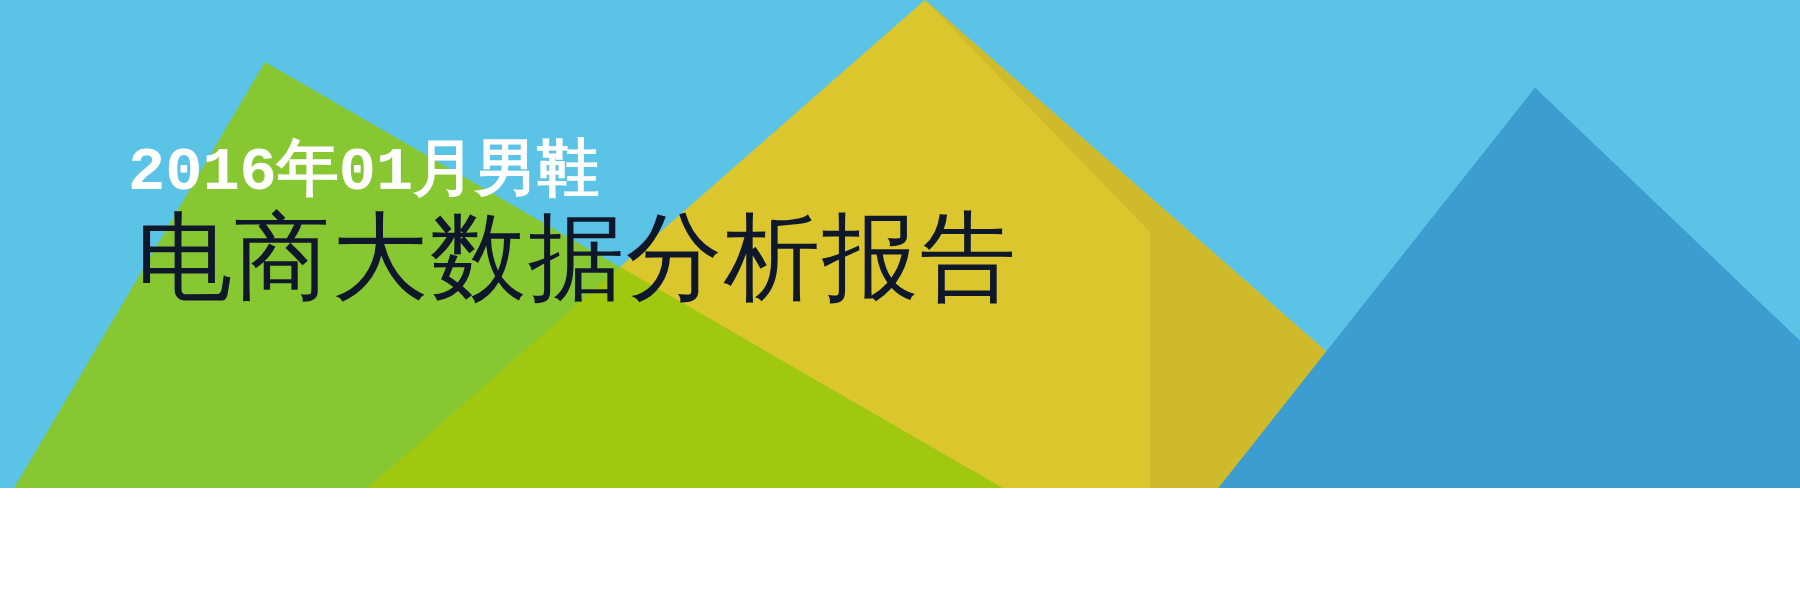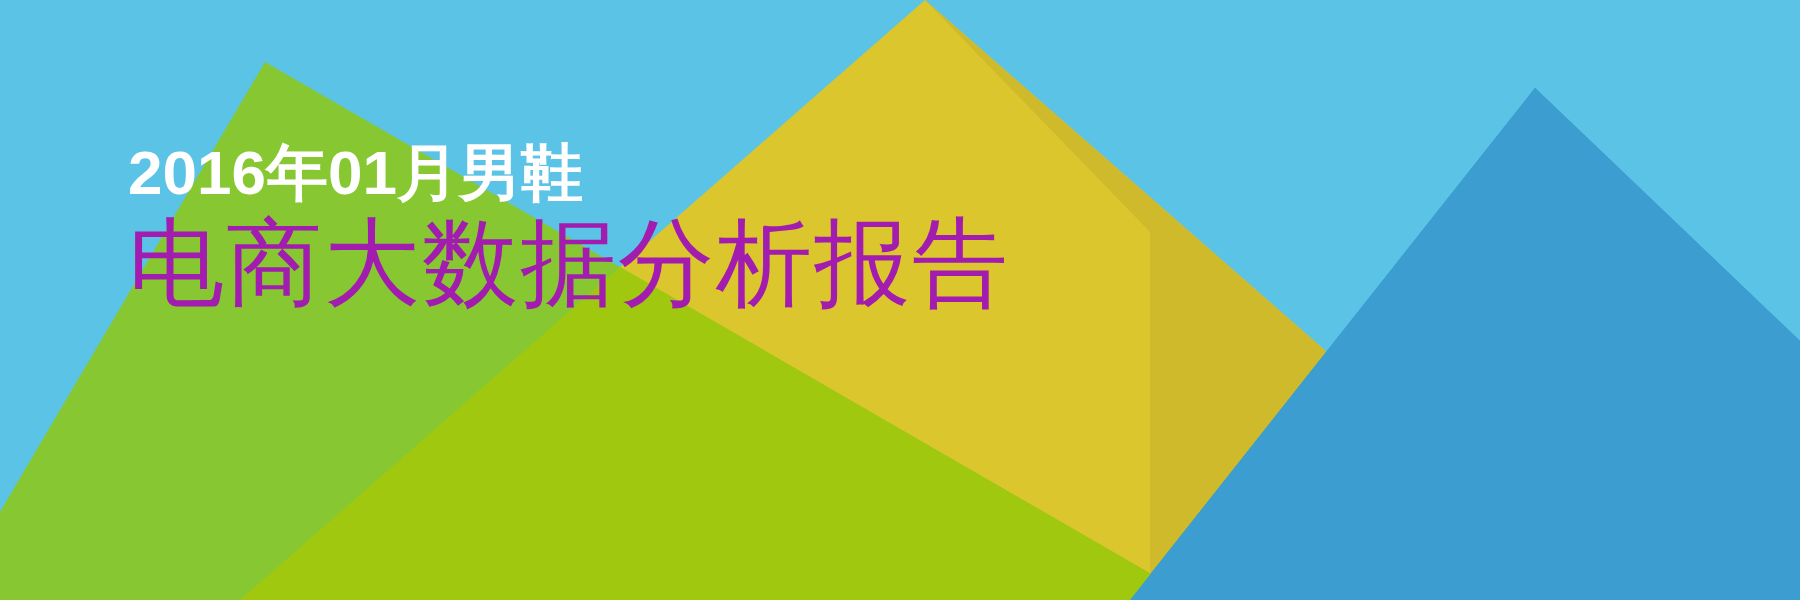--- a/index.html
+++ b/index.html
@@ -3,23 +3,23 @@
 <meta charset="utf-8">
 <style>
   html, body {
     margin: 0;
     padding: 0;
     background: #ffffff;
   }
   #banner {
     position: relative;
     width: 1800px;
-    height: 600px;
+    height: 488px;
     overflow: hidden;
-    font-family: Liberation Sans, sans-serif;
+    font-family: Liberation Mono, monospace;
   }
   #bg-layer {
     position: absolute;
     inset: 0;
     width: 1800px;
     height: 600px;
   }
   #title-block {
     position: absolute;
     left: 128px;
@@ -34,25 +34,25 @@
     color: #ffffff;
     line-height: 1.05;
     letter-spacing: 0px;
     white-space: nowrap;
     margin: 0 0 6px 0;
     padding: 0;
   }
   .title-line-2 {
     font-size: 96px;
     font-weight: 400;
-    color: #a21caf;
+    color: #0f172a;
     line-height: 1.08;
     letter-spacing: 2px;
     white-space: nowrap;
-    margin: 0;
+    margin: 8px;
     padding: 0;
   }
 </style>
 </head>
 <body>
 
 <div id="banner">
 
   <svg id="bg-layer" viewBox="0 0 1800 600" width="1800" height="600" preserveAspectRatio="none" xmlns="http://www.w3.org/2000/svg">
 

